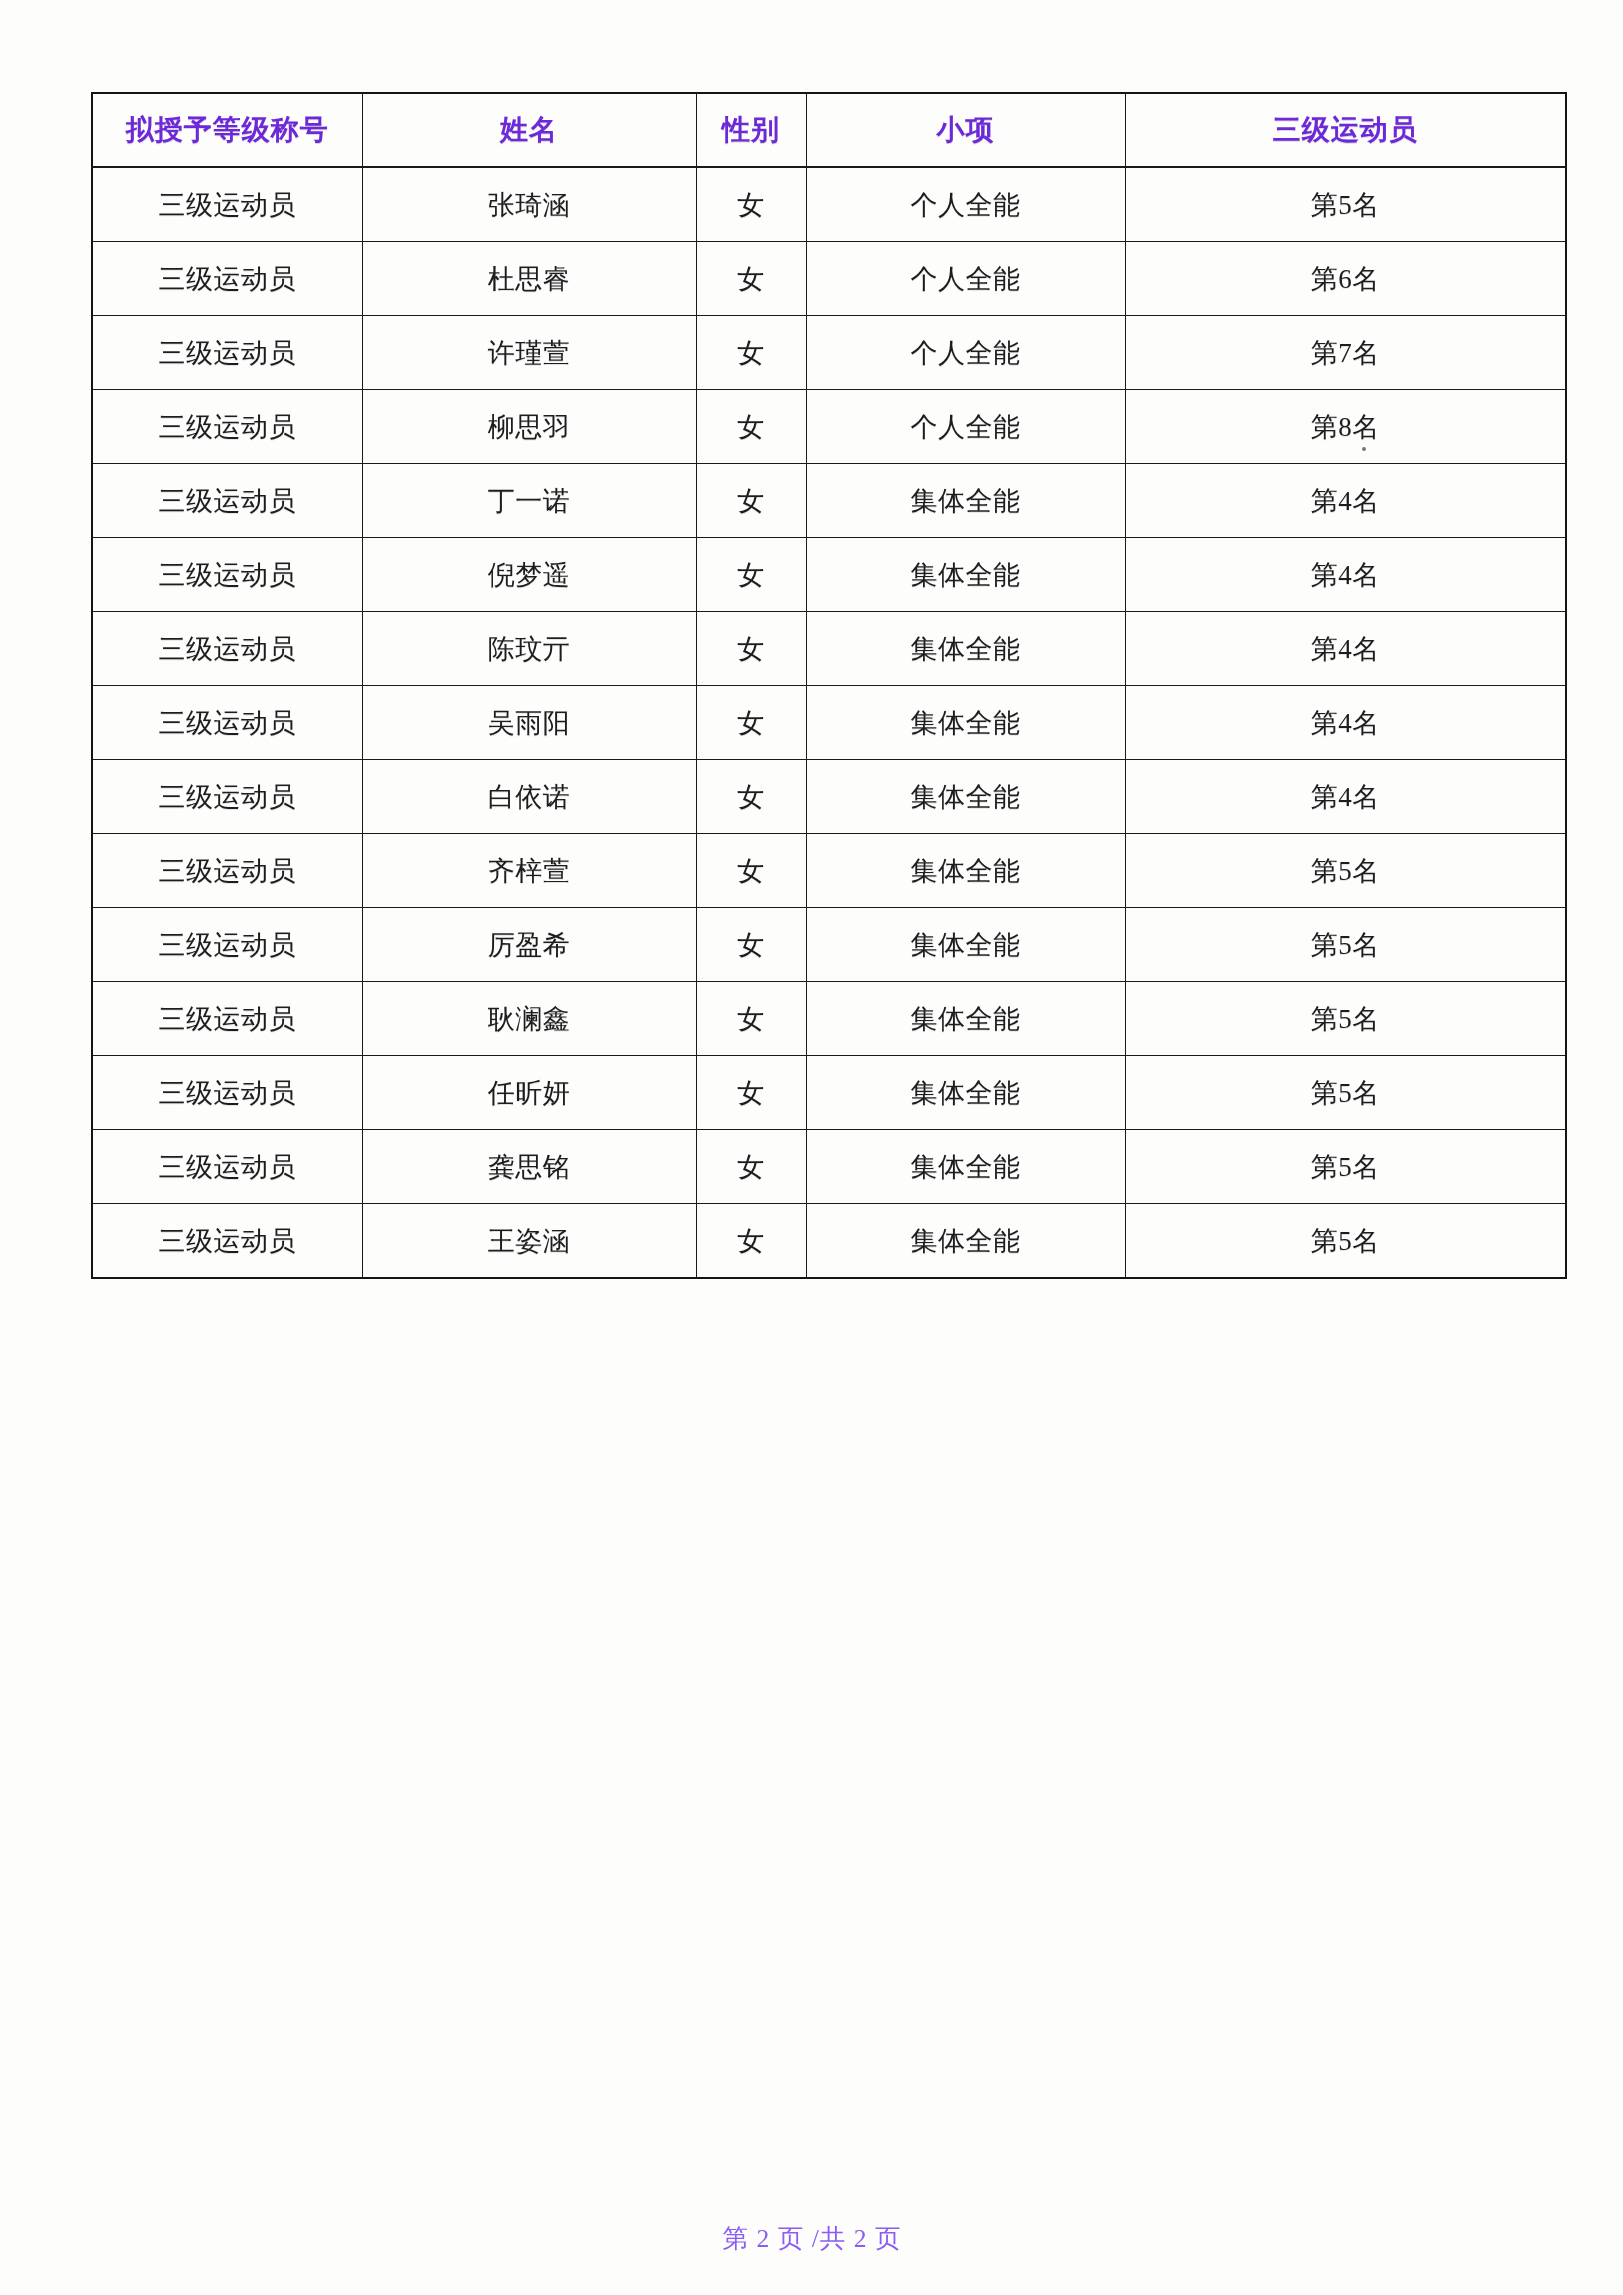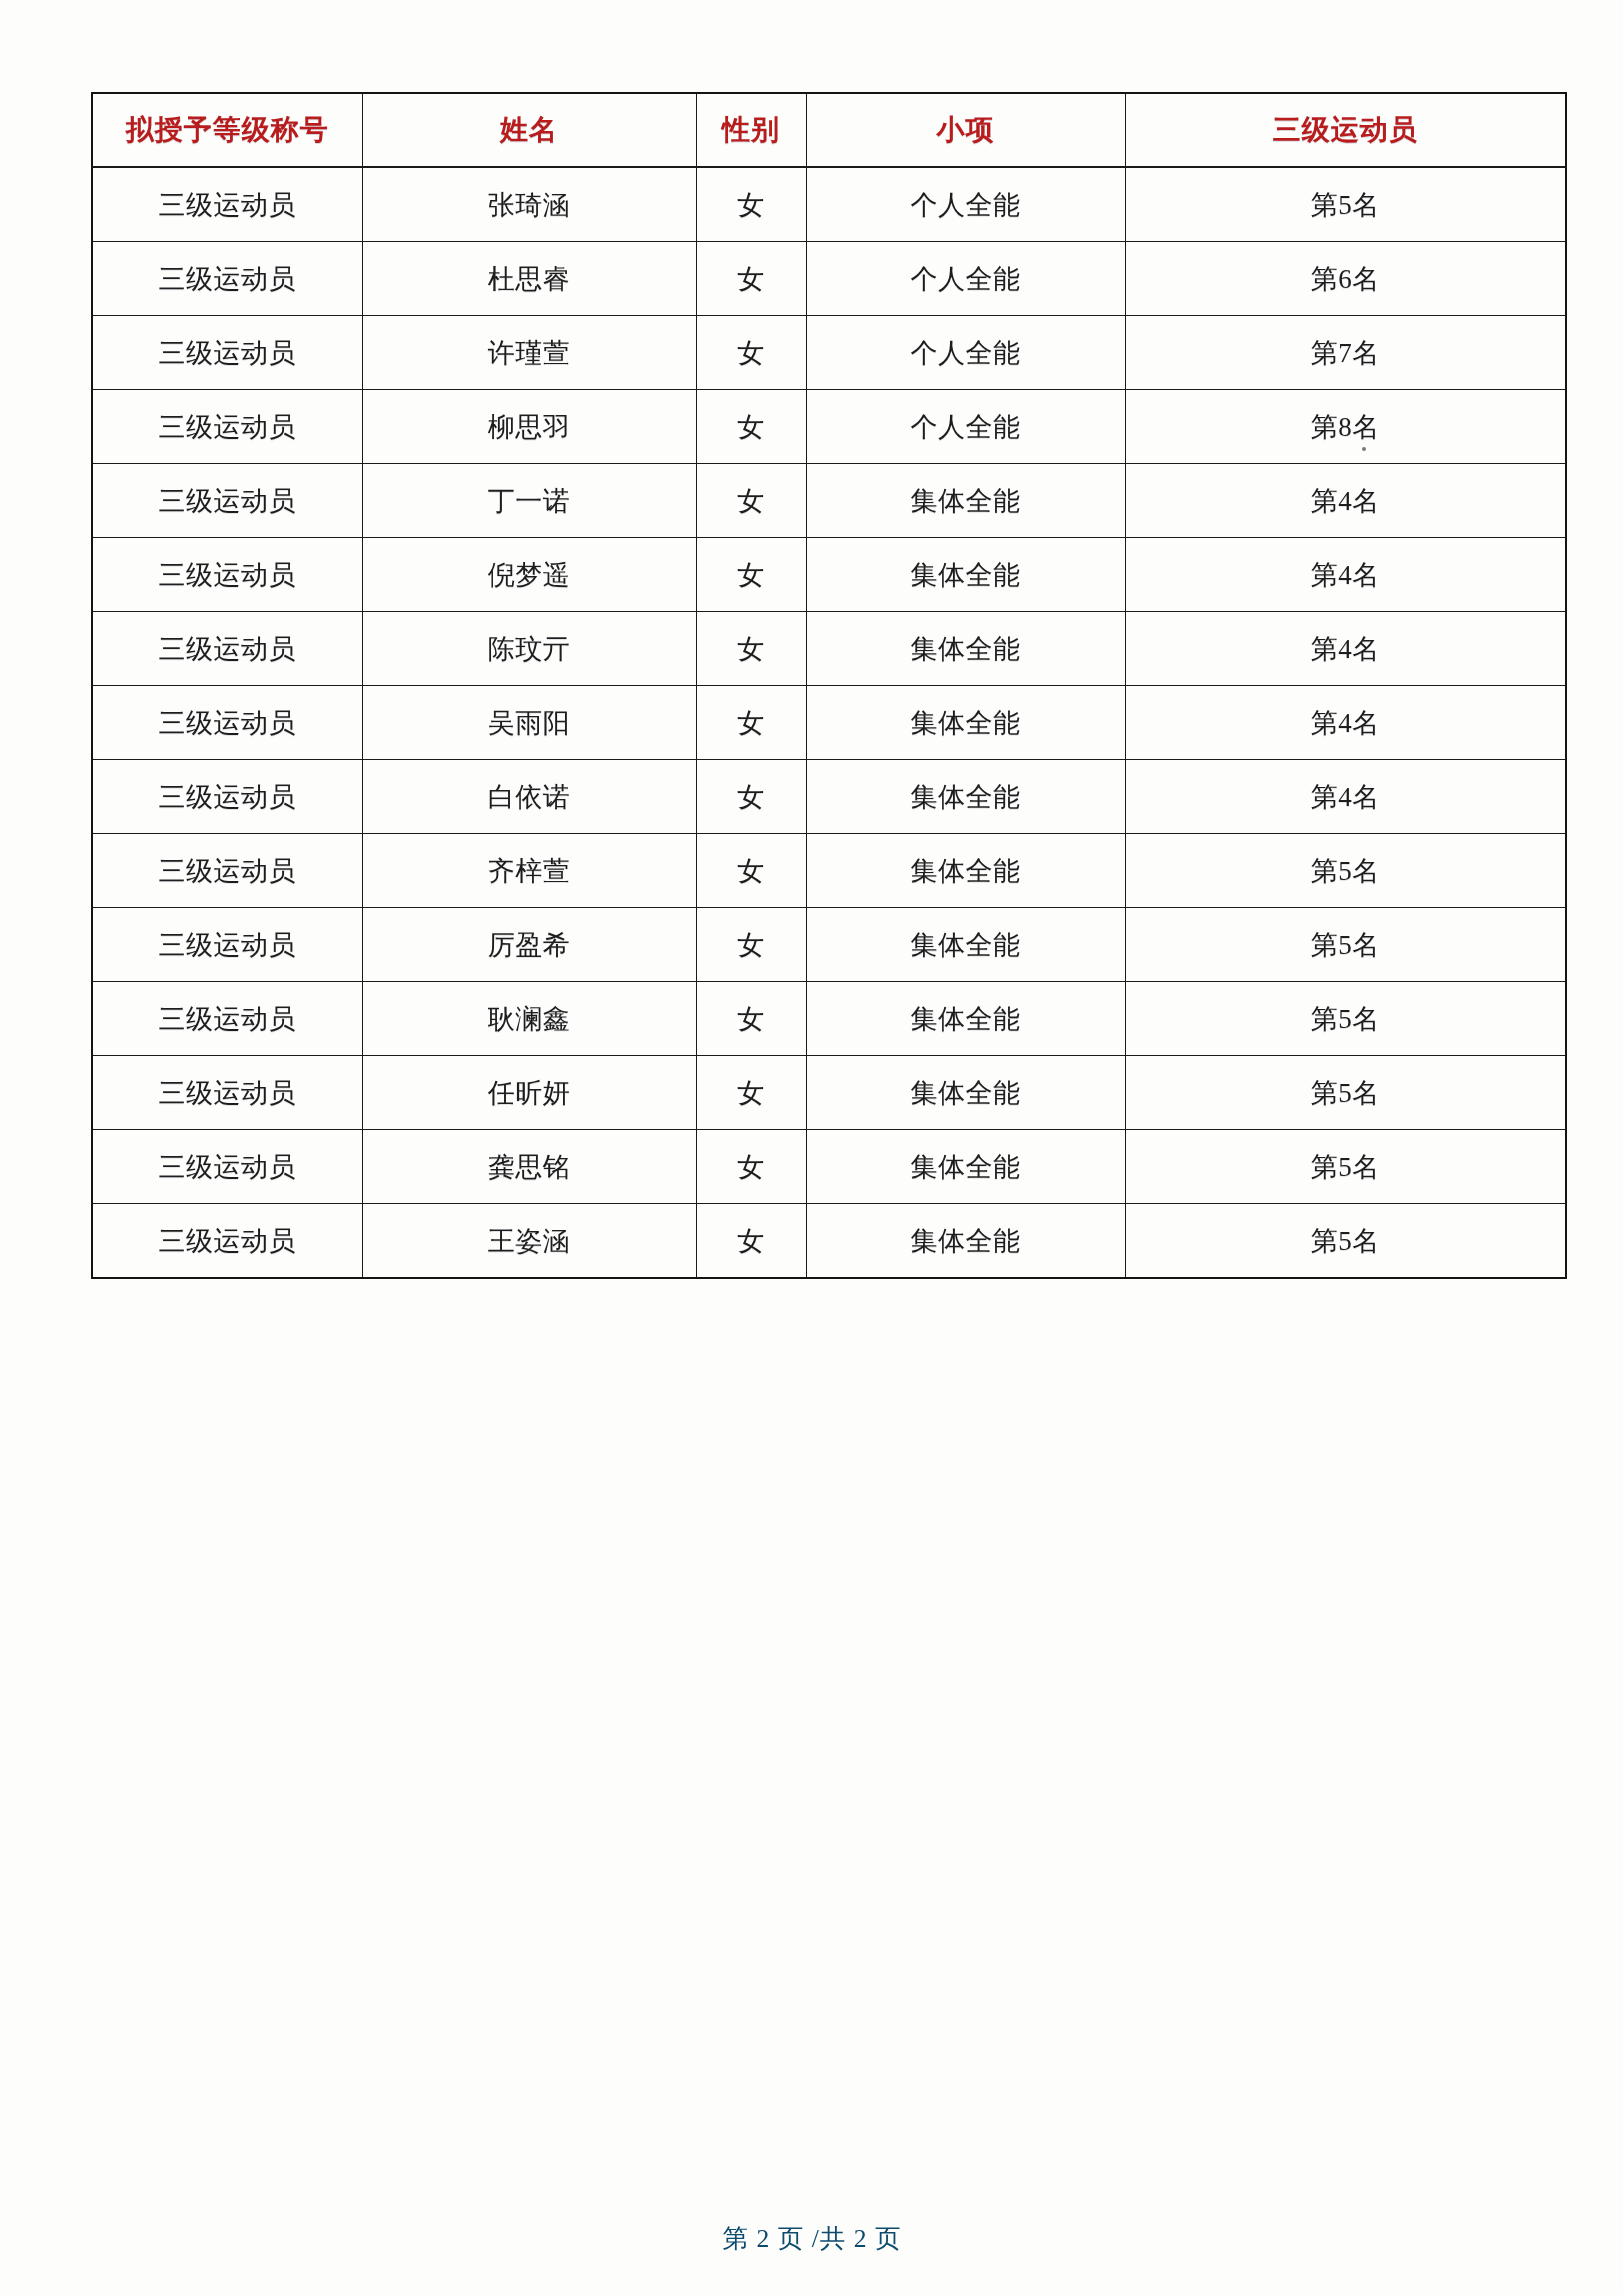--- a/index.html
+++ b/index.html
@@ -32,40 +32,40 @@
     vertical-align: middle;
     padding: 0;
     overflow: hidden;
     white-space: nowrap;
   }
   .award-table thead th {
     height: 72px;
     font-size: 28px;
     font-weight: bold;
     letter-spacing: 1px;
-    color: #b91c1c;
+    color: #6d28d9;
     border-bottom-width: 2px;
     text-shadow: 0 0.5px 0 rgba(40,40,80,0.18);
   }
   .award-table tbody td {
     height: 73px;
     font-size: 27px;
     letter-spacing: 0.5px;
     color: #1d1d1d;
     text-shadow: 0 0.5px 0 rgba(40,40,80,0.12);
   }
   .footer {
     position: absolute;
     left: 0;
     top: 2221px;
     width: 100%;
     text-align: center;
     font-size: 25.6px;
     letter-spacing: 1px;
-    color: #0c4a6e;
+    color: #8b5cf6;
   }
   .speck {
     position: absolute;
     left: 1362px;
     top: 447px;
     width: 4.1px;
     height: 4.1px;
     border-radius: 50%;
     background: #4a4a52;
     opacity: 0.75;

